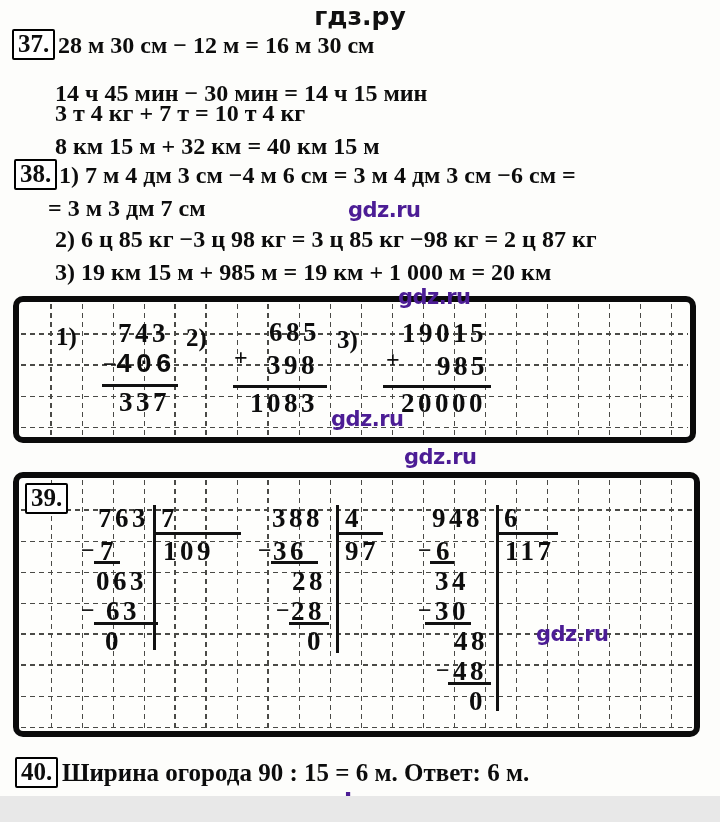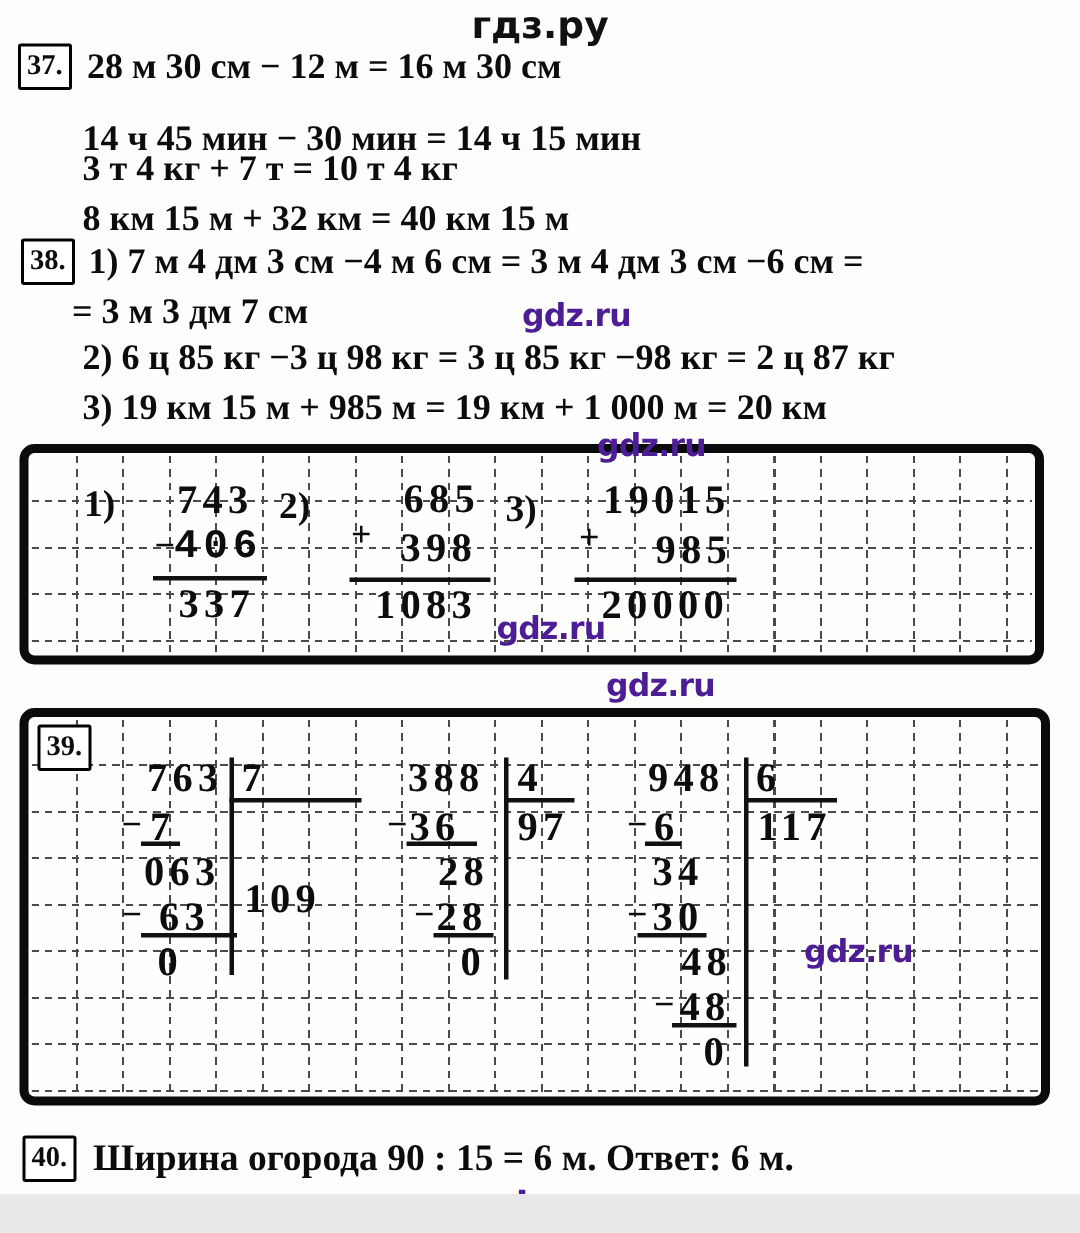--- a/index.html
+++ b/index.html
@@ -11,21 +11,21 @@
   }
   .abs{position:absolute; white-space:nowrap;}
   .site-header{
     left:0; right:0; top:2px; text-align:center;
     font-family:"DejaVu Sans","Liberation Sans",sans-serif;
     font-weight:bold; font-size:25px; letter-spacing:0px; color:#111;
   }
   .mline{font-size:24px; font-weight:600; line-height:30px; color:#0c0c0c;}
   .badge{
     border:2.5px solid #000; background:#fff; padding:0 4px 1px 4px;
-    font-weight:bold; font-size:19px; line-height:26px; border-radius:2px;
+    font-weight:bold; font-size:25px; line-height:26px; border-radius:2px;
   }
   .wm{
     font-family:"DejaVu Sans","Liberation Sans",sans-serif;
     font-weight:bold; font-size:21px; letter-spacing:-0.5px; color:#4c1d95;
   }
   .gridbox{
     position:absolute; border:6px solid #0b0b0b; border-radius:10px;
     background:#fefefc; box-sizing:border-box;
   }
   .grid{position:absolute; inset:2px; pointer-events:none;}
@@ -100,21 +100,21 @@
 
   <div class="gridbox" style="left:13px; top:472px; width:687px; height:265px;">
     <div class="grid"></div>
   </div>
   <span class="abs badge" style="left:25px; top:483px; z-index:2;">39.</span>
 
   <span class="abs bignum" style="left:98px;  top:504px;">763</span>
   <div class="vbar" style="left:153px; top:505px; height:145px;"></div>
   <span class="abs bignum" style="left:161px; top:504px;">7</span>
   <div class="rule" style="left:153px; top:532px; width:88px;"></div>
-  <span class="abs bignum" style="left:163px; top:537px;margin-top:48px;">109</span>
+  <span class="abs bignum" style="left:163px; top:537px;">109</span>
   <span class="abs opsign" style="left:81px;  top:538px;">−</span>
   <span class="abs bignum" style="left:100px; top:537px;">7</span>
   <div class="rule" style="left:94px; top:561px; width:26px;"></div>
   <span class="abs bignum" style="left:96px;  top:567px;">063</span>
   <span class="abs opsign" style="left:81px;  top:598px;">−</span>
   <span class="abs bignum" style="left:106px; top:597px;">63</span>
   <div class="rule" style="left:94px; top:622px; width:64px;"></div>
   <span class="abs bignum" style="left:105px; top:627px;">0</span>
 
   <span class="abs bignum" style="left:272px; top:504px;">388</span>

